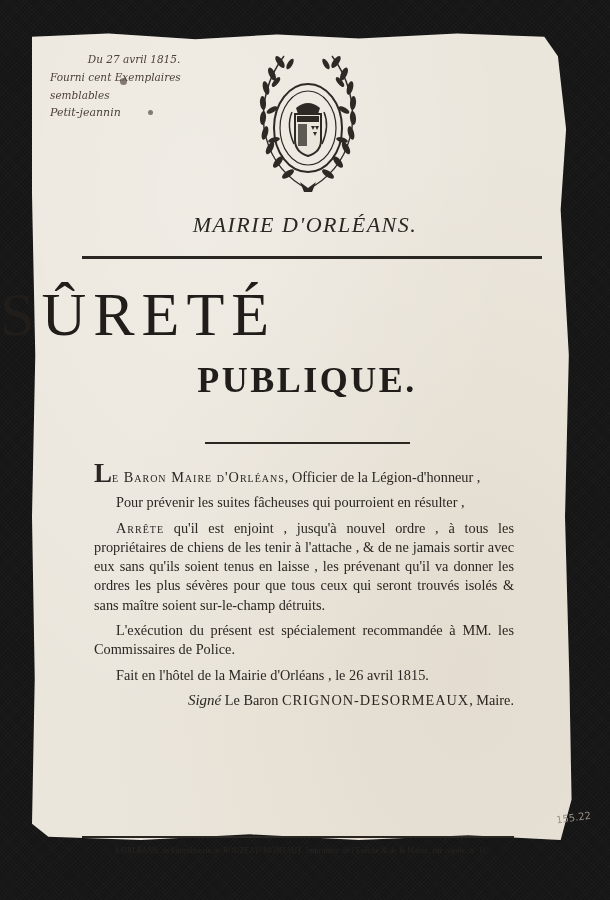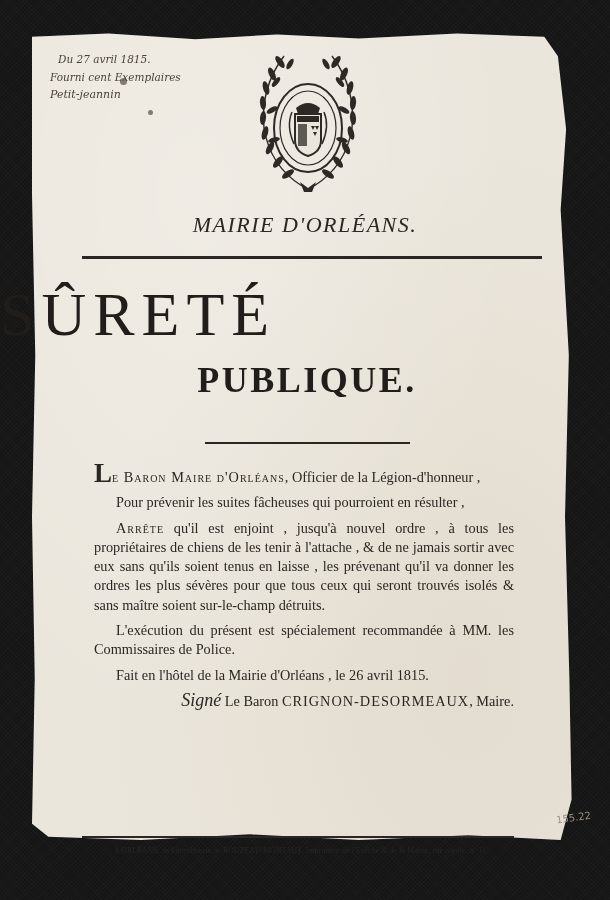--- a/index.html
+++ b/index.html
@@ -22,21 +22,21 @@
     background-image:
       radial-gradient(ellipse at 30% 20%, rgba(255,255,255,0.25), transparent 60%),
       radial-gradient(ellipse at 80% 80%, rgba(190,175,150,0.18), transparent 60%);
     clip-path: polygon(0% 0.6%, 14% 0.2%, 30% 0.9%, 45% 0.3%, 60% 0.8%, 78% 0.2%, 94% 0.6%, 96.5% 3%, 98% 12%, 97% 22%, 98.5% 40%, 97.8% 60%, 98.6% 80%, 99% 95%, 97% 100%, 80% 99.4%, 60% 100%, 40% 99.3%, 20% 100%, 3% 99.6%, 0% 98%, 0.5% 80%, 0% 60%, 0.6% 40%, 0% 20%);
   }
   .handnote {
     position:absolute; left:50px; top:50px; width:160px;
     font-family:"DejaVu Serif", serif; font-style:italic;
     font-size:10.5px; color:#4a3f35; line-height:18px;
   }
-  .handnote .l1 { margin-left:8px; }
+  .handnote .l1 { margin-left:8px;text-align:center; }
   .handnote .sig { font-size:11px; }
   .ink-blot { position:absolute; width:7px; height:7px; border-radius:50%; background:#3a2e26; opacity:.6; }
   .emblem {
     position:absolute; left:254px; top:48px; width:108px; height:146px;
   }
   .mairie {
     position:absolute; left:0; right:0; top:212px; text-align:center;
     font-style:italic; font-size:22px; letter-spacing:1.5px; color:#2a2622;
   }
   .rule {
@@ -52,41 +52,42 @@
   }
   .body {
     position:absolute; left:94px; width:420px; top:460px;
     font-size:14.3px; line-height:19.3px; color:#2a2622; text-align:justify;
   }
   .body p { margin:0 0 6px 0; text-indent:22px; }
   .body p.first { text-indent:0; }
   .dropcap { font-size:27px; font-weight:bold; line-height:1; }
   .sc { font-variant:small-caps; letter-spacing:1px; }
   .signed { text-align:right; margin-top:4px; }
-  .signed i { font-size:18px; }
+  .signed i { font-size:15px; }
   .printer {
     position:absolute; left:86px; top:846px; width:430px;
     font-size:7.6px; letter-spacing:0.2px; color:#2a2622; text-align:center;
     white-space:nowrap;
   }
   .catalog {
     position:absolute; left:556px; top:812px; font-size:10px; color:#9a8f85;
     font-family:"DejaVu Sans", sans-serif; transform:rotate(-8deg);
   }
 </style>
 </head>
 <body>
 
 <div class="backdrop"></div>
 
 <div class="paper"></div>
 
 <div class="handnote">
   <div class="l1">Du 27 avril 1815.</div>
   <div>Fourni cent Exemplaires</div>
+  <div>semblables</div>
   <div class="sig">Petit-jeannin</div>
 </div>
 <div class="ink-blot" style="left:120px;top:78px"></div>
 <div class="ink-blot" style="left:148px;top:110px;width:5px;height:5px"></div>
 
 <svg class="emblem" viewBox="0 0 108 146">
   <g fill="none" stroke="#2e2925" stroke-width="1.2">
 
     <path d="M30 8 Q6 40 10 80 Q16 118 48 138" stroke-width="1.4"></path>
     <path d="M78 8 Q102 40 98 80 Q92 118 60 138" stroke-width="1.4"></path>

